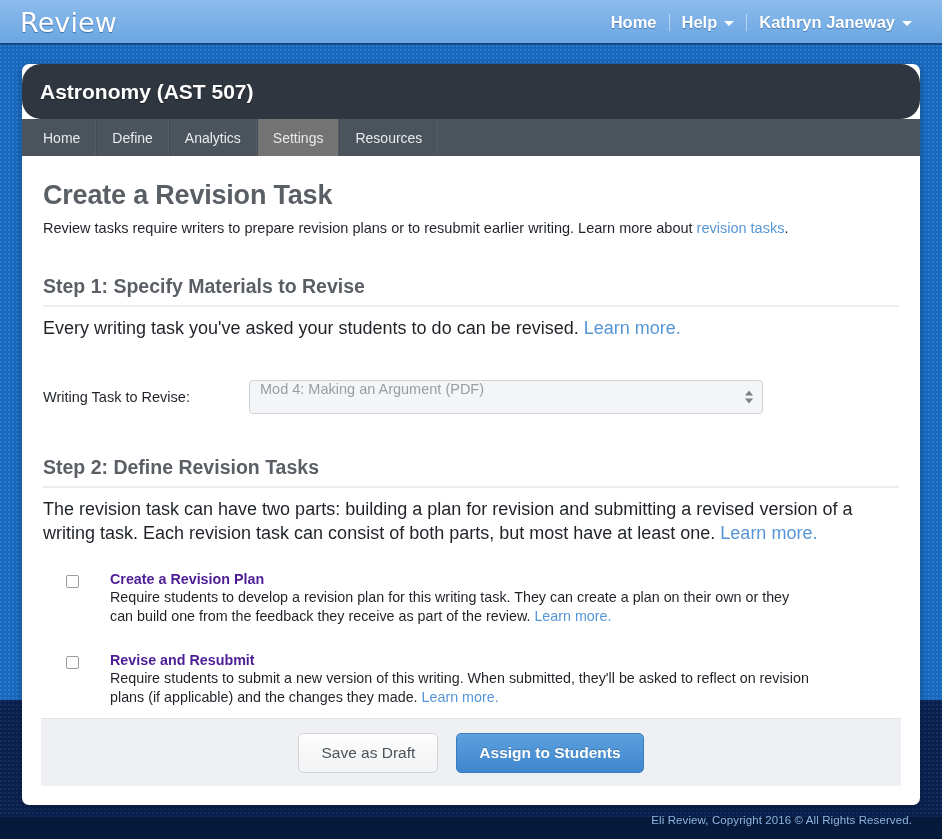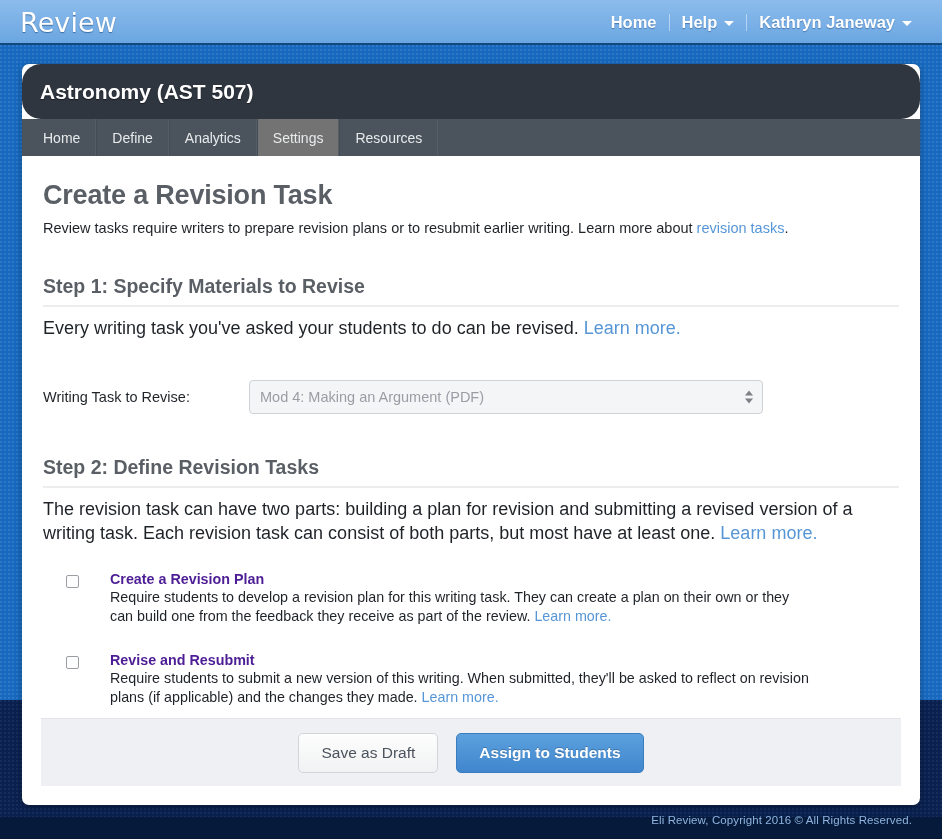--- a/index.html
+++ b/index.html
@@ -156,21 +156,21 @@
   }
   #task-select {
     width: 514px; height: 34px;
     border: 1px solid #cfd2d6;
     border-radius: 4px;
     background: #f4f5f7;
     color: #9a9ea4;
     font-size: 14.5px;
     font-family: "Liberation Sans", sans-serif;
     padding: 0 30px 0 10px;
-    display: flex; align-items: center;
+    display: flex; 
     position: relative;
     cursor: pointer;
   }
   #stepper {
     position: absolute; right: 9px; top: 50%;
     transform: translateY(-50%);
     display: flex; flex-direction: column; gap: 3px;
   }
   .arr-up, .arr-dn {
     width: 0; height: 0;

